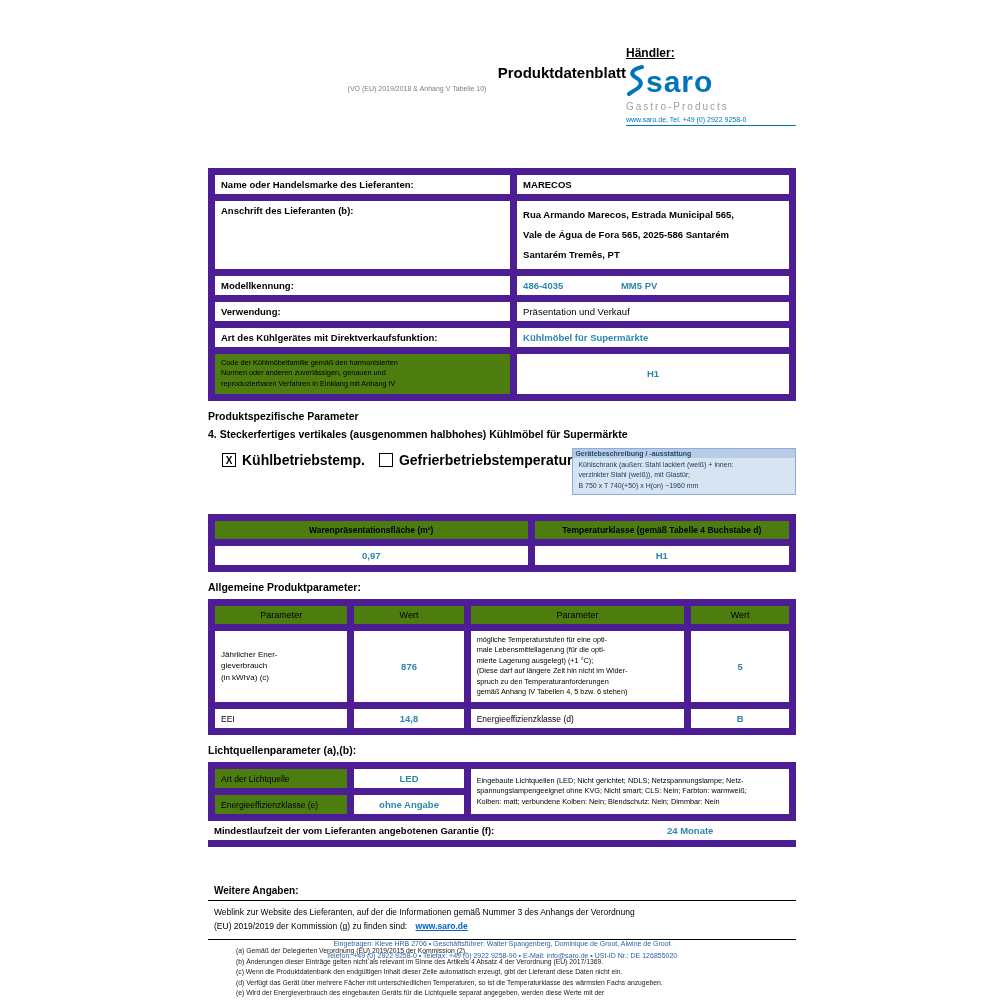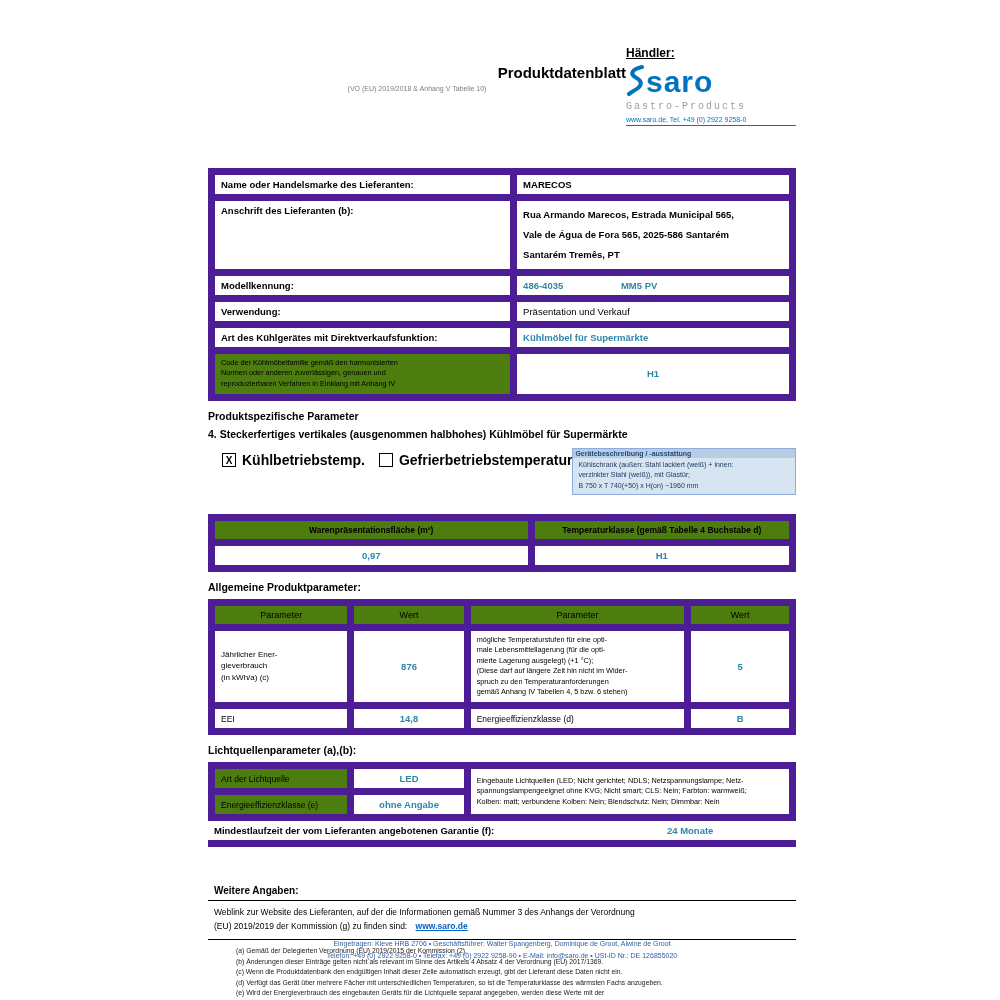--- a/index.html
+++ b/index.html
@@ -8,21 +8,21 @@
 
   
   .doc-header { display:flex; align-items:flex-start; margin-bottom:14px; min-height:108px; }
   .title-block { flex:1; text-align:center; padding-top:18px; }
   .doc-title { font-size:15px; font-weight:bold;text-align:right; }
   .doc-subtitle { font-size:7px; color:#7f7f7f; margin-top:4px; }
   .dealer-block { width:170px; text-align:left; }
   .dealer-label { font-size:12px; font-weight:bold; text-decoration:underline; margin-bottom:4px; }
   .logo-row { display:flex; align-items:center;text-align:center; }
   .logo-text { font-size:30px; font-weight:bold; color:#0075BE; letter-spacing:1px; line-height:1; }
-  .logo-sub { font-size:10px; color:#9aa0a4; letter-spacing:2px; margin-top:1px;font-family:Liberation Mono, monospace; }
+  .logo-sub { font-size:10px; color:#9aa0a4; letter-spacing:2px; margin-top:1px; }
   .logo-contact { font-size:7px; color:#0075BE; margin-top:4px; border-bottom:1px solid #0075BE; padding-bottom:2px; }
 
   
   table { width:100%; border-collapse:collapse; table-layout:fixed; }
   td { border:7px solid #4c1d95; padding:4px 6px; vertical-align:middle; font-size:9.5px; }
   .lbl { font-weight:bold; }
   .val { color:#2E86A8; font-weight:bold; }
   .center { text-align:center; }
   .gray { background:#4d7c0f; }
   .preline { white-space:pre-line; }

